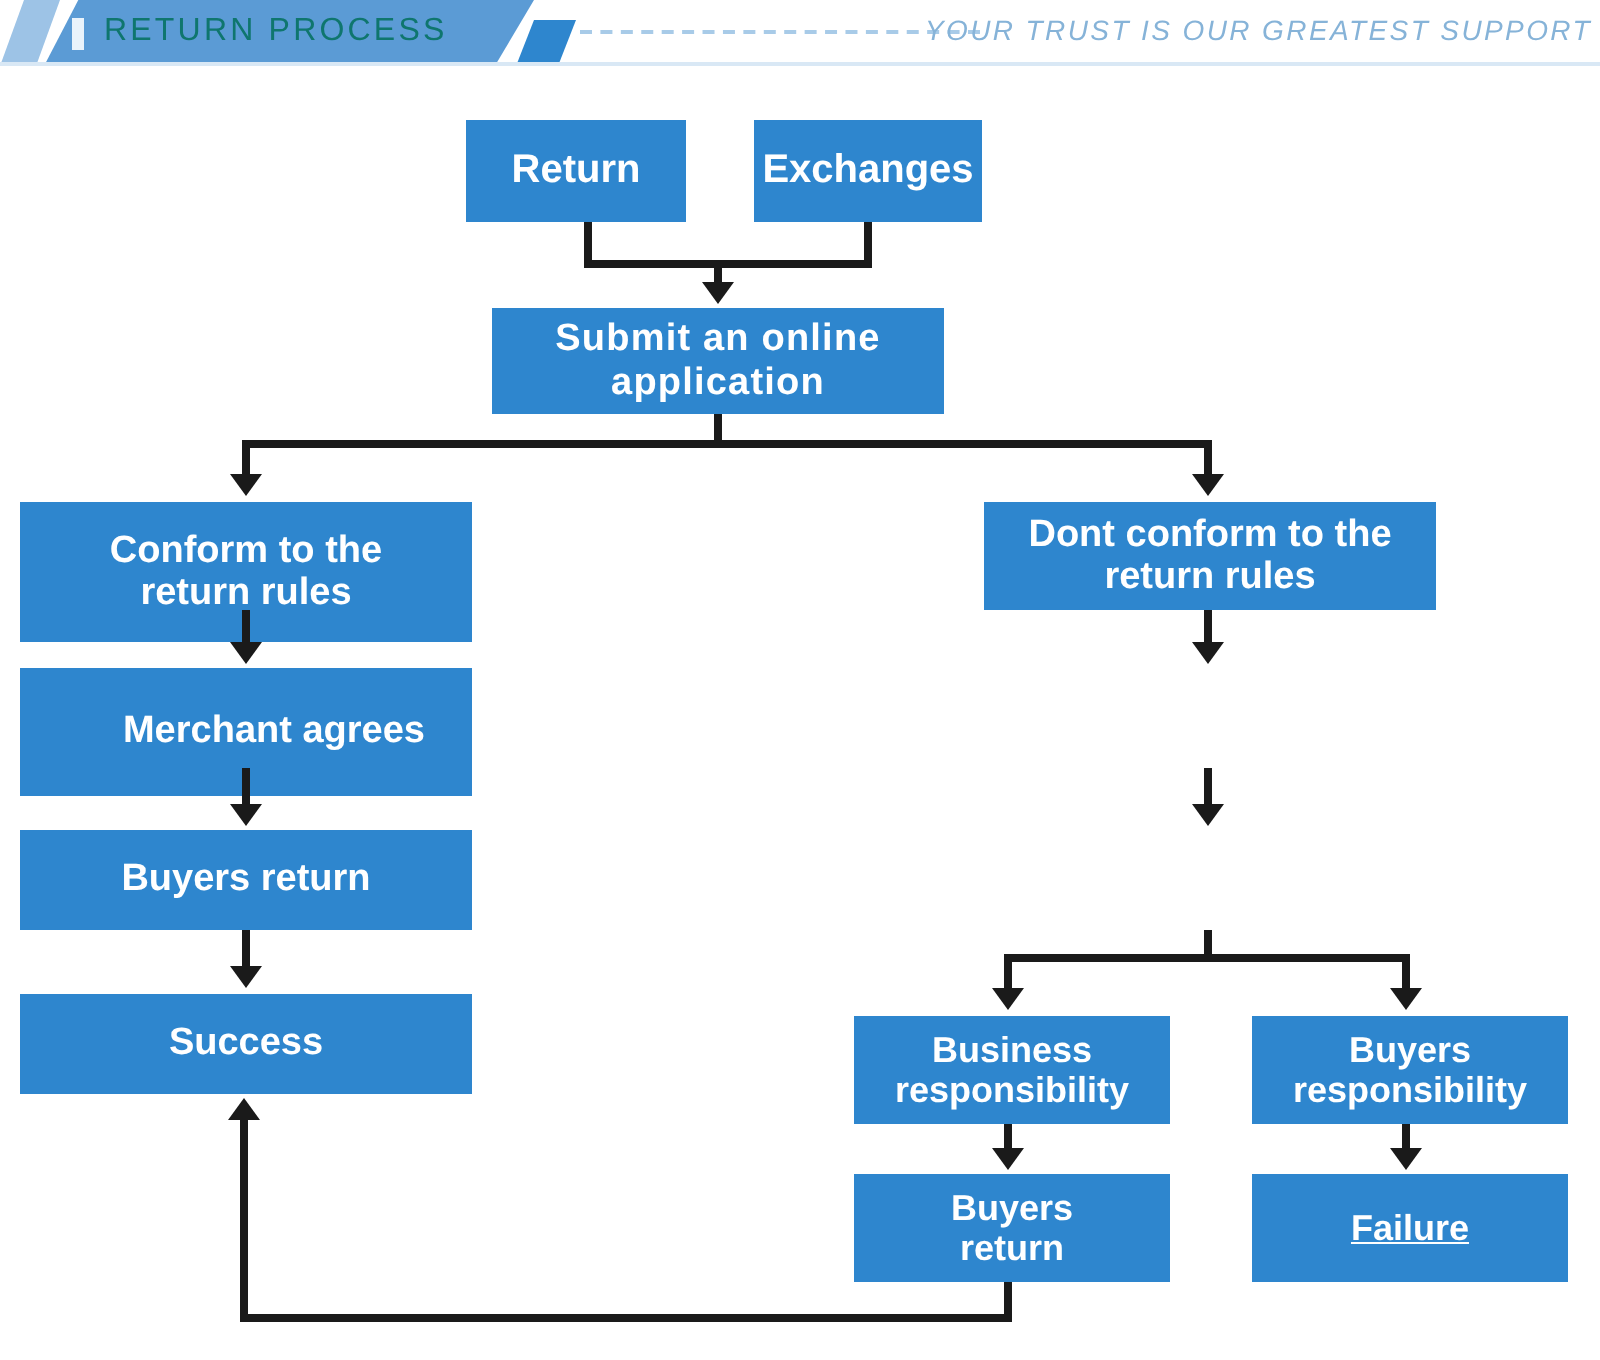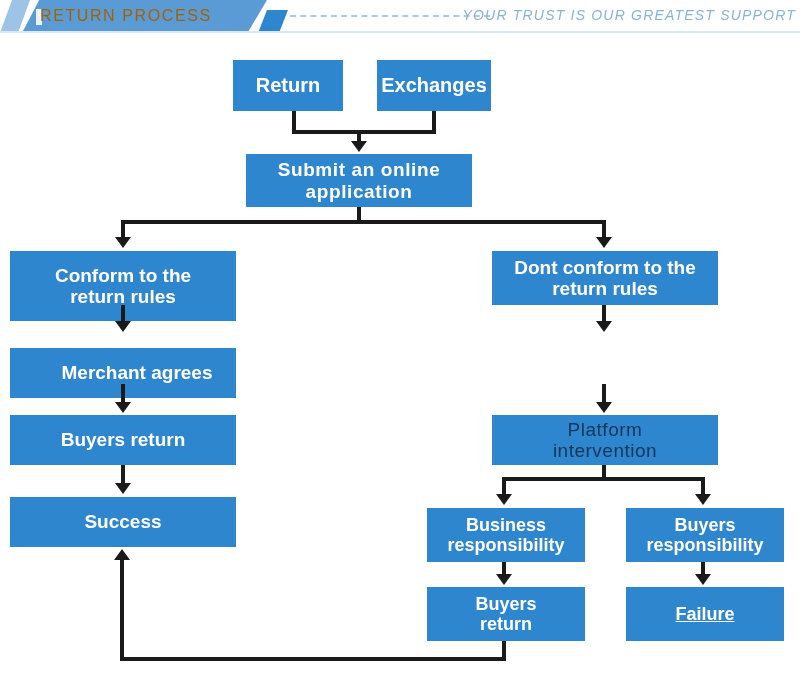--- a/index.html
+++ b/index.html
@@ -50,23 +50,23 @@
   .hdr-tick {
     position: absolute;
     left: 36px;
     top: 9px;
     width: 6px;
     height: 16px;
     background: #eaf3fb;
   }
   .hdr-title {
     position: absolute;
-    left: 40px;
+    left: 52px;
     top: 7px;
-    color: #a16207;
+    color: #0f766e;
     font-size: 16px;
     letter-spacing: 1.6px;
     font-weight: 400;
     white-space: nowrap;
   }
   .hdr-arrow {
     position: absolute;
     left: 258px;
     top: 10px;
     width: 30px;
@@ -166,32 +166,30 @@
   <div class="node" style="left:233px; top:60px; width:110px; height:51px; font-size:20px;">Return</div>
 
   <div class="node" style="left:246px; top:154px; width:226px; height:53px; font-size:19px; letter-spacing:0.6px;">Submit an online
 application</div>
 
   <div class="node" style="left:377px; top:60px; width:114px; height:51px; font-size:20px;">Exchanges</div>
 
   <div class="node" style="left:10px; top:251px; width:226px; height:70px; font-size:19px;">Conform to the
 return rules</div>
 
-  <div class="node" style="left:10px; top:348px; width:226px; height:50px; font-size:19px;padding-left:32px;">Merchant agrees</div>
+  <div class="node" style="left:10px; top:334px; width:226px; height:64px; font-size:19px;padding-left:32px;">Merchant agrees</div>
 
   <div class="node" style="left:10px; top:415px; width:226px; height:50px; font-size:19px;">Buyers return</div>
 
   <div class="node" style="left:10px; top:497px; width:226px; height:50px; font-size:19px;">Success</div>
 
   <div class="node" style="left:492px; top:251px; width:226px; height:54px; font-size:19px;">Dont conform to the
 return rules</div>
 
 
-  <div class="node plain" style="left:492px; top:415px; width:226px; height:50px; font-size:19px;">Platform
-intervention</div>
 
   <div class="node" style="left:427px; top:508px; width:158px; height:54px; font-size:18px;">Business
 responsibility</div>
 
   <div class="node" style="left:626px; top:508px; width:158px; height:54px; font-size:18px;">Buyers
 responsibility</div>
 
   <div class="node" style="left:427px; top:587px; width:158px; height:54px; font-size:18px;">Buyers
 return</div>
 

